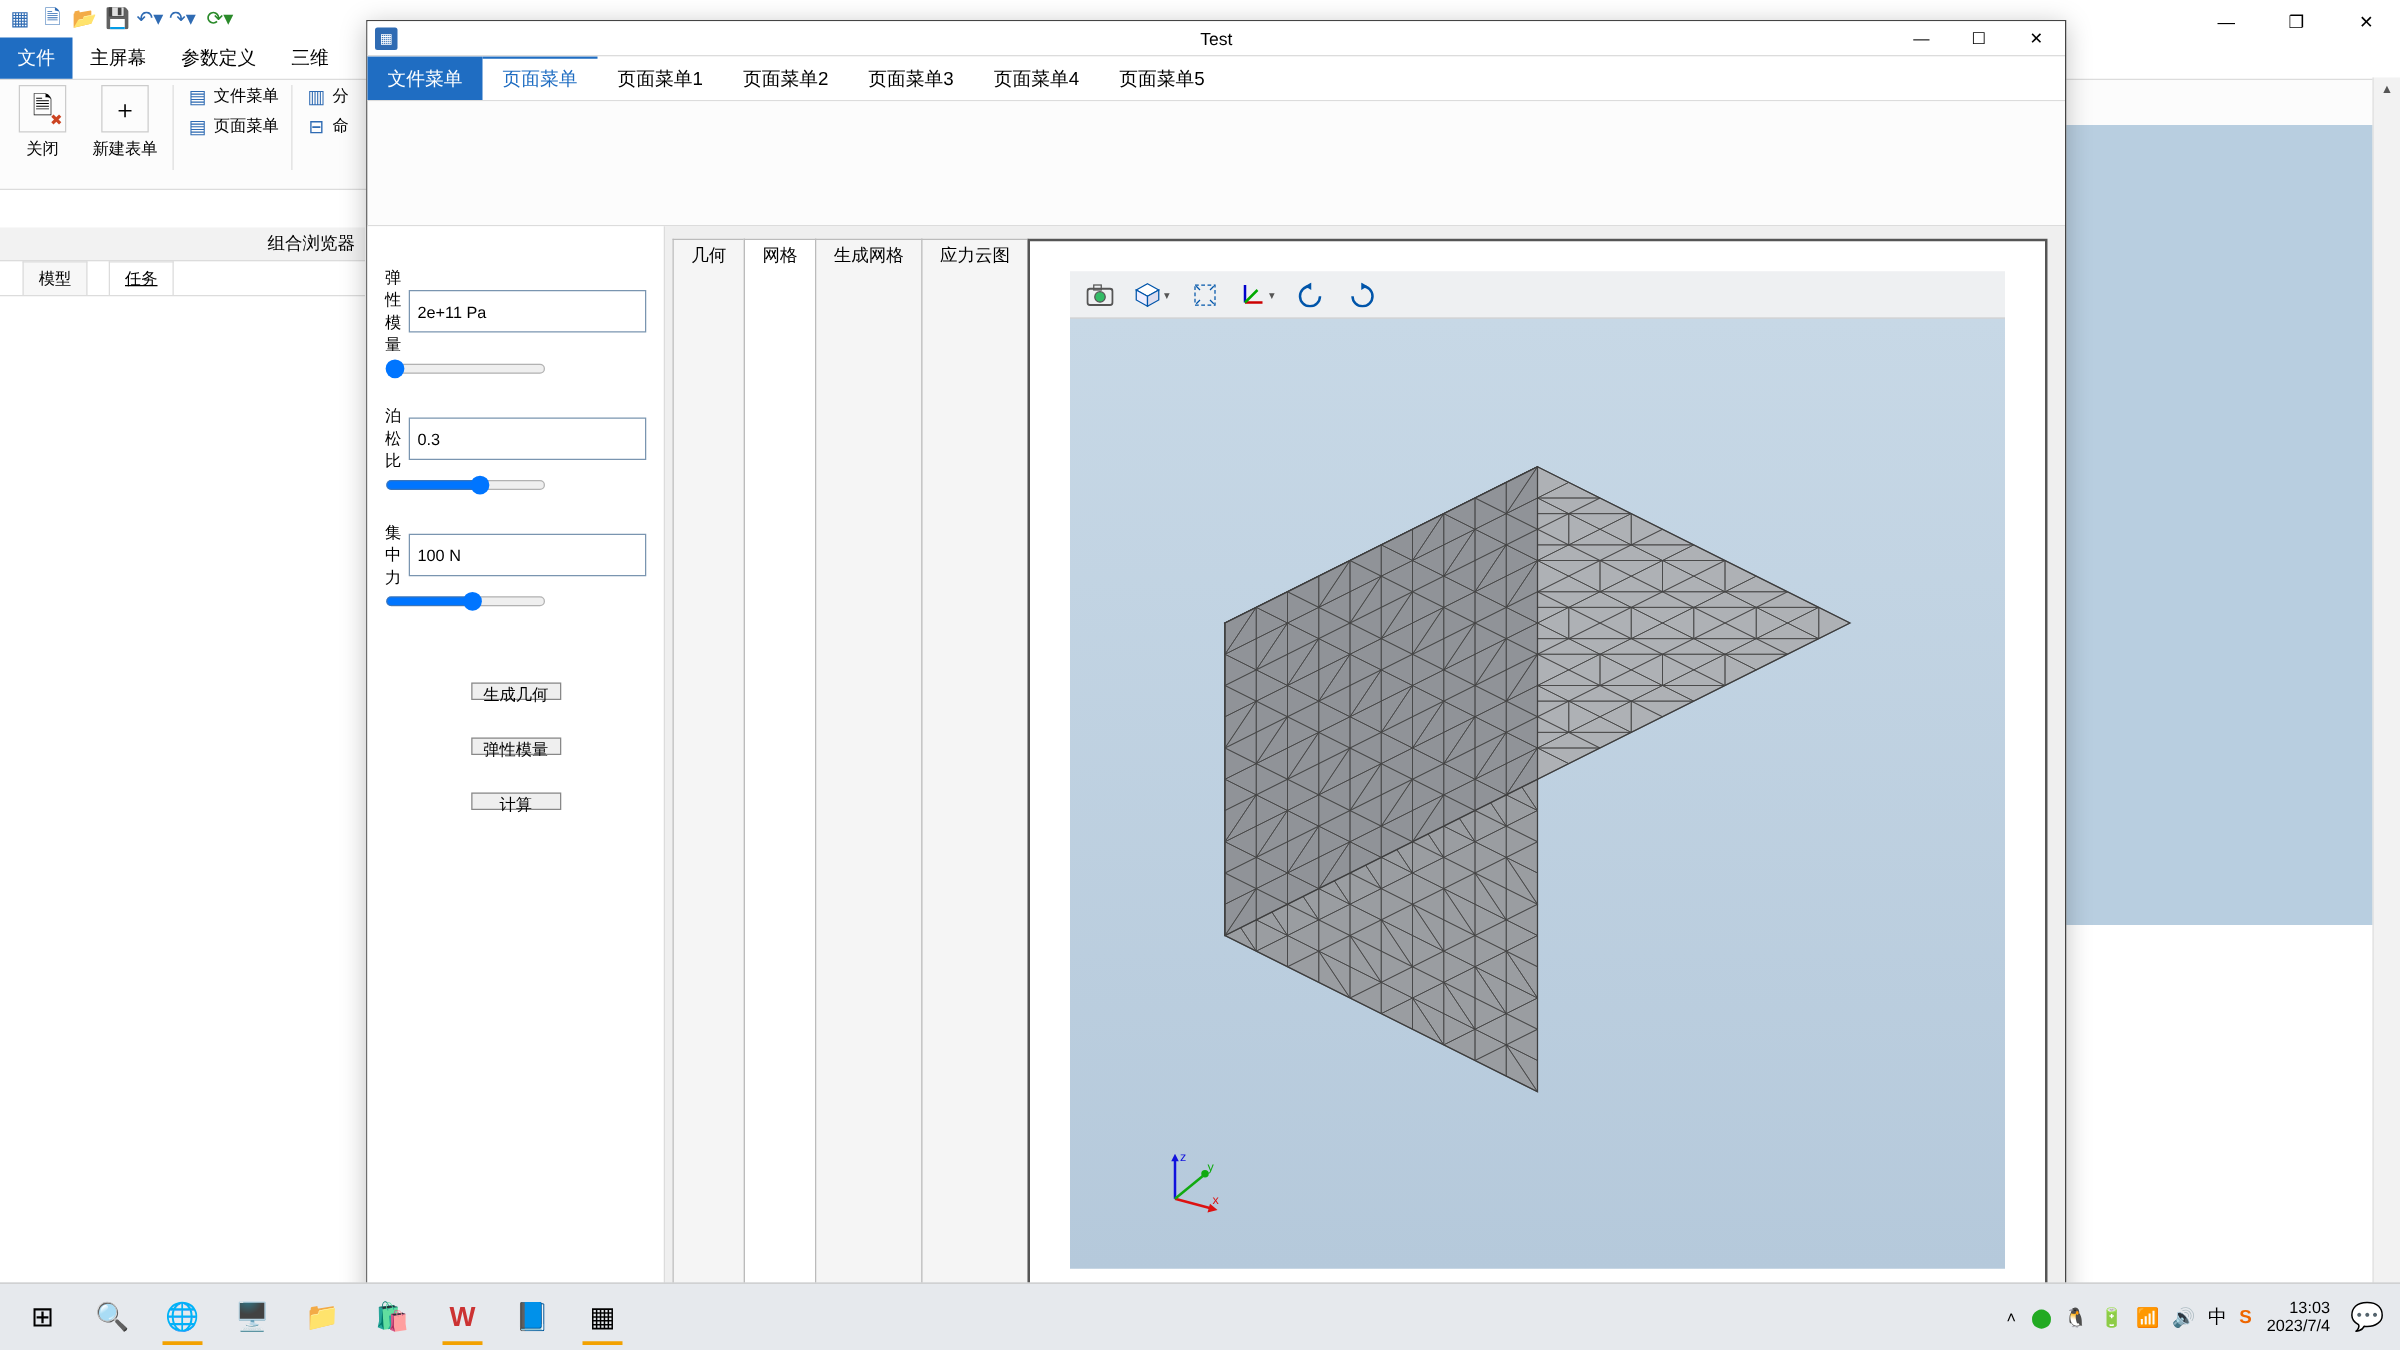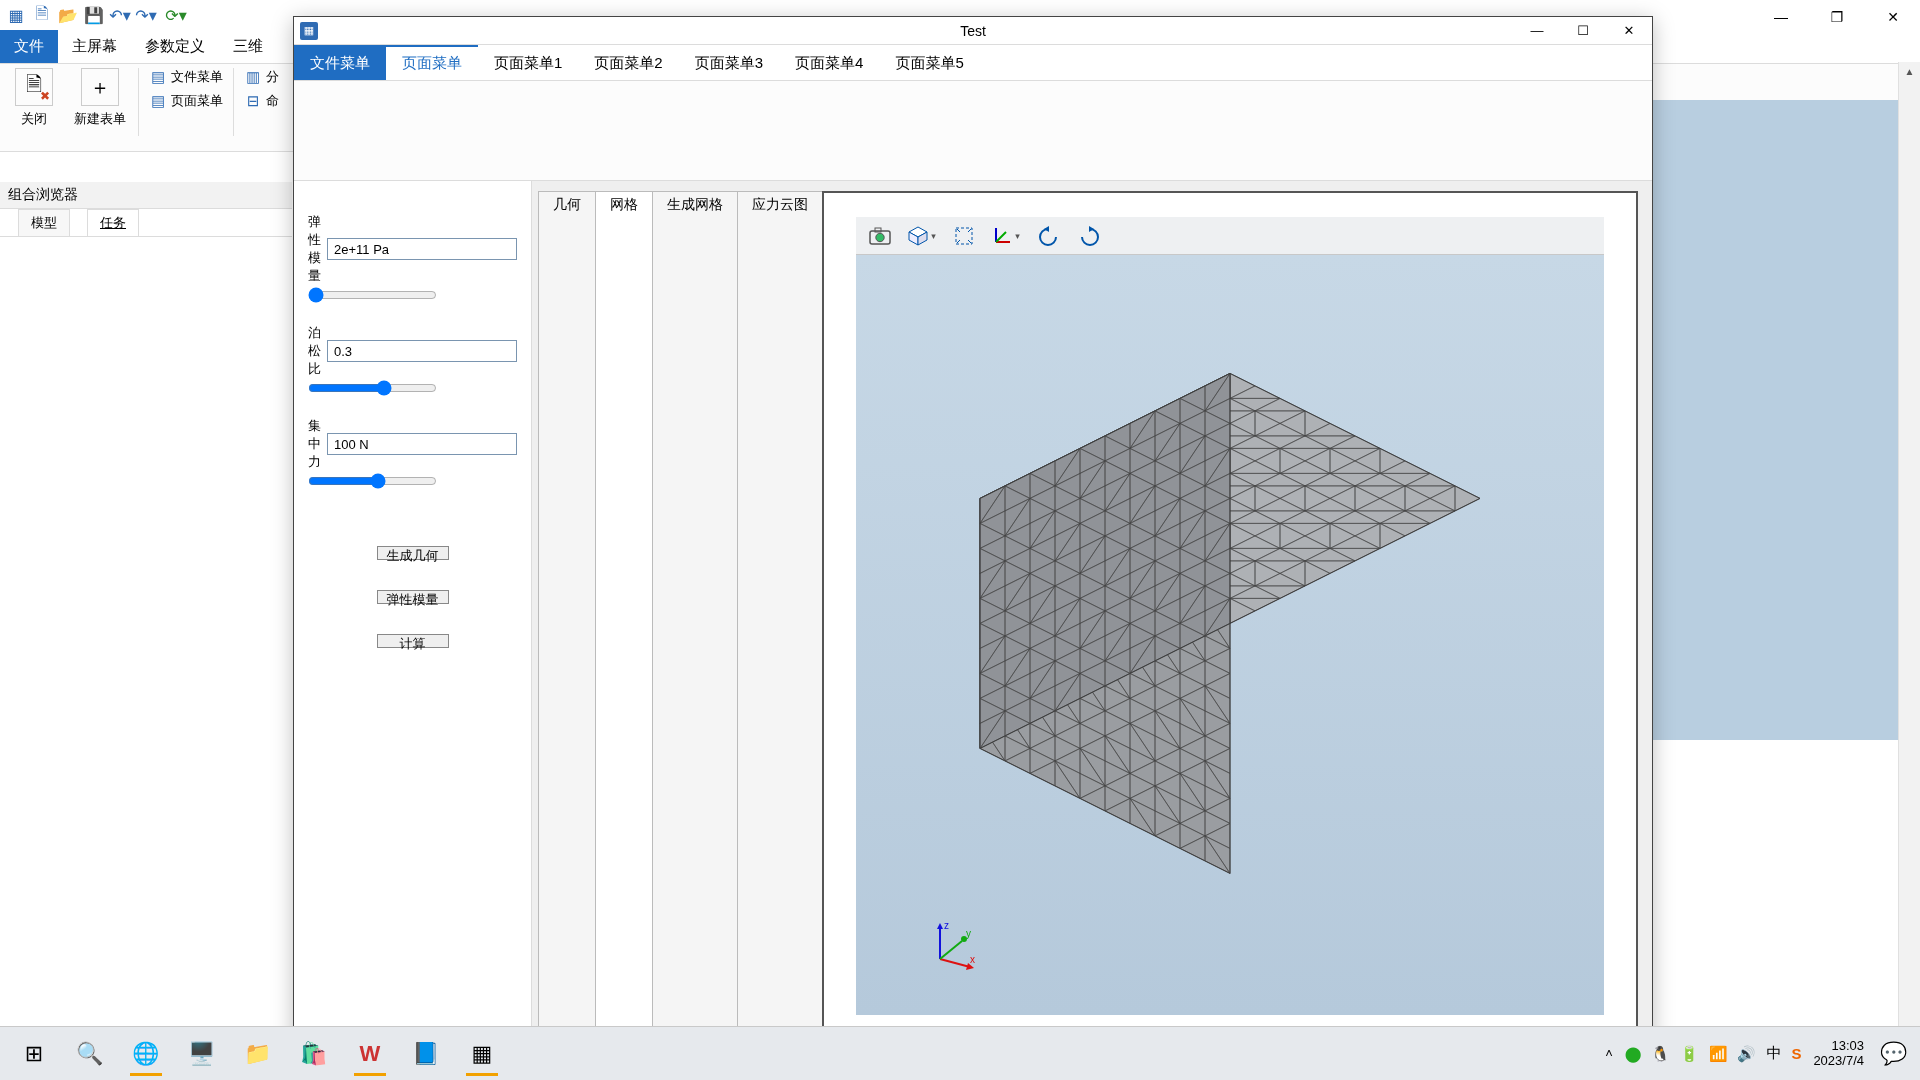--- a/index.html
+++ b/index.html
@@ -12,21 +12,21 @@
 .host-menu { height:34px; background:#fff; border-bottom:1px solid #dcdcdc; display:flex; align-items:stretch; }
 .host-menu .hm { padding:0 14px; font-size:15px; display:flex; align-items:center; }
 .host-menu .hm.active { background:#1f6dc2; color:#fff; }
 .host-ribbon { height:88px; background:#fcfcfc; border-bottom:1px solid #dcdcdc; display:flex; align-items:flex-start; padding:4px 6px; gap:10px; }
 .rib-big { width:56px; display:flex; flex-direction:column; align-items:center; gap:4px; font-size:13px; }
 .rib-big .ico { width:38px; height:38px; border:1px solid #ccc; display:flex; align-items:center; justify-content:center; font-size:20px; position:relative;}
 .rib-sep { width:1px; height:68px; background:#ddd; }
 .rib-col { display:flex; flex-direction:column; gap:6px; font-size:13px; }
 .rib-col .row { display:flex; align-items:center; gap:4px; }
 .rib-col .ico { width:18px; height:18px; display:flex; align-items:center; justify-content:center; color:#2f6bb3; font-size:15px; }
-.host-panel-title { font-size:14px; padding:4px 8px; background:#f2f2f2; border-bottom:1px solid #dcdcdc; }
+.host-panel-title { font-size:14px; padding:4px 8px; background:#f2f2f2; border-bottom:1px solid #dcdcdc;text-align:right; }
 .host-tabs { display:flex; font-size:13px; border-bottom:1px solid #dcdcdc; }
 .host-tabs .t { padding:4px 12px; border:1px solid #dcdcdc; border-bottom:none; margin-right:-1px; background:#f7f7f7;margin-left:18px;}
 .host-tabs .t.active { background:#fff;text-decoration:underline; }
 .host-view-blue { position:absolute; top:100px; left:320px; right:0; height:640px; background:#b8cee0; }
 
 
 .host-wincontrols { position:absolute; top:4px; right:4px; display:flex; gap:10px; }
 .host-wincontrols span { width:46px; height:26px; display:flex; align-items:center; justify-content:center; font-size:14px; }
 
 
@@ -45,21 +45,21 @@
 .cw-menubar { height:36px; display:flex; align-items:stretch; border-bottom:1px solid #dcdcdc; background:#fff;}
 .cw-menubar .m { padding:0 16px; display:flex; align-items:center; font-size:15px; border-top:2px solid transparent;}
 .cw-menubar .m.primary { background:#1f6dc2; color:#fff; }
 .cw-menubar .m.active { color:#1f6dc2; border-top:2px solid #1f6dc2; }
 .cw-ribbonempty { height:100px; background:#fcfcfc; border-bottom:1px solid #dcdcdc; }
 .cw-body { flex:1; display:flex; background:#efefef; }
 
 .param-panel { width:238px; background:#fff; border-right:1px solid #dcdcdc; padding:24px 14px; font-size:14px; }
 .param-row { display:flex; align-items:center; gap:6px; margin-top:8px; }
 .param-row label { width:60px; font-size:13px; text-align:right; }
-.param-row input[type=text] { flex:1; border:1px solid #7a95b0; height:22px; padding:2px 6px; font-size:13px; font-family:inherit;}
+.param-row input[type=text] { flex:1; border:1px solid #7a95b0; height:34px; padding:2px 6px; font-size:13px; font-family:inherit;}
 .param-sld { margin:2px 0 18px 0; }
 .param-buttons { margin-top:54px; display:flex; flex-direction:column; align-items:center; gap:30px;}
 .param-buttons button{ width:72px; height:14px; font-size:13px; background:#efefef; border:1px solid #888; }
 
 .view-area { flex:1; display:flex; flex-direction:row; padding:10px 14px 14px 6px; background:#efefef;}
 .view-tabs { display:flex; font-size:14px; }
 .view-tabs .vt { padding:4px 14px; border:1px solid #bbb; background:#f5f5f5; border-bottom:none; margin-right:-1px;}
 .view-tabs .vt.active { background:#fff; }
 .view-frame { flex:1; border:2px solid #555; background:#fff; padding:24px 32px; display:flex; }
 .view-inner { flex:1; position:relative; display:flex; flex-direction:column; }

